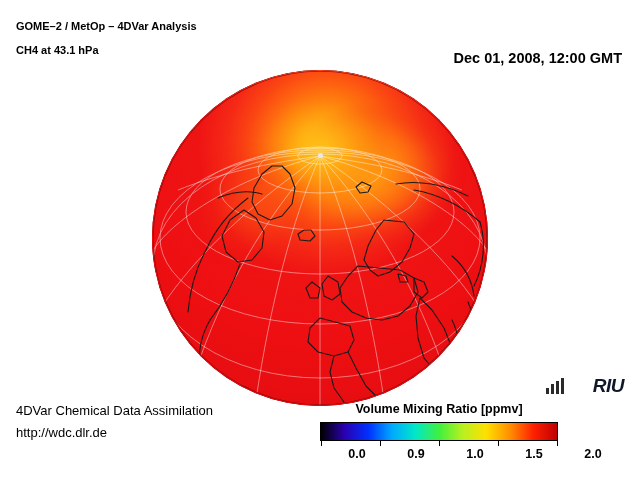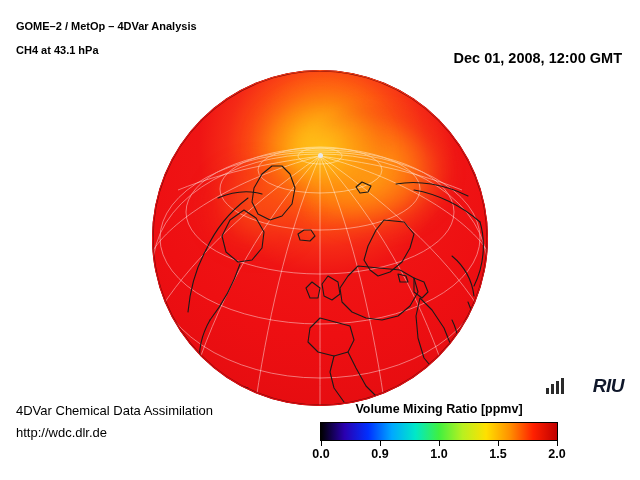--- a/index.html
+++ b/index.html
@@ -176,20 +176,21 @@
     width: 238px;
     height: 16px;
     font-size: 12.5px;
     font-weight: bold;
   }
   .cb-labels span {
     position: absolute;
     top: 0;
     transform: translateX(-50%);
     white-space: nowrap;
+    margin-left: 36px;
   }
 
   
   .riu {
     position: absolute;
     right: 16px;
     top: 375px;
     width: 78px;
     height: 22px;
   }

